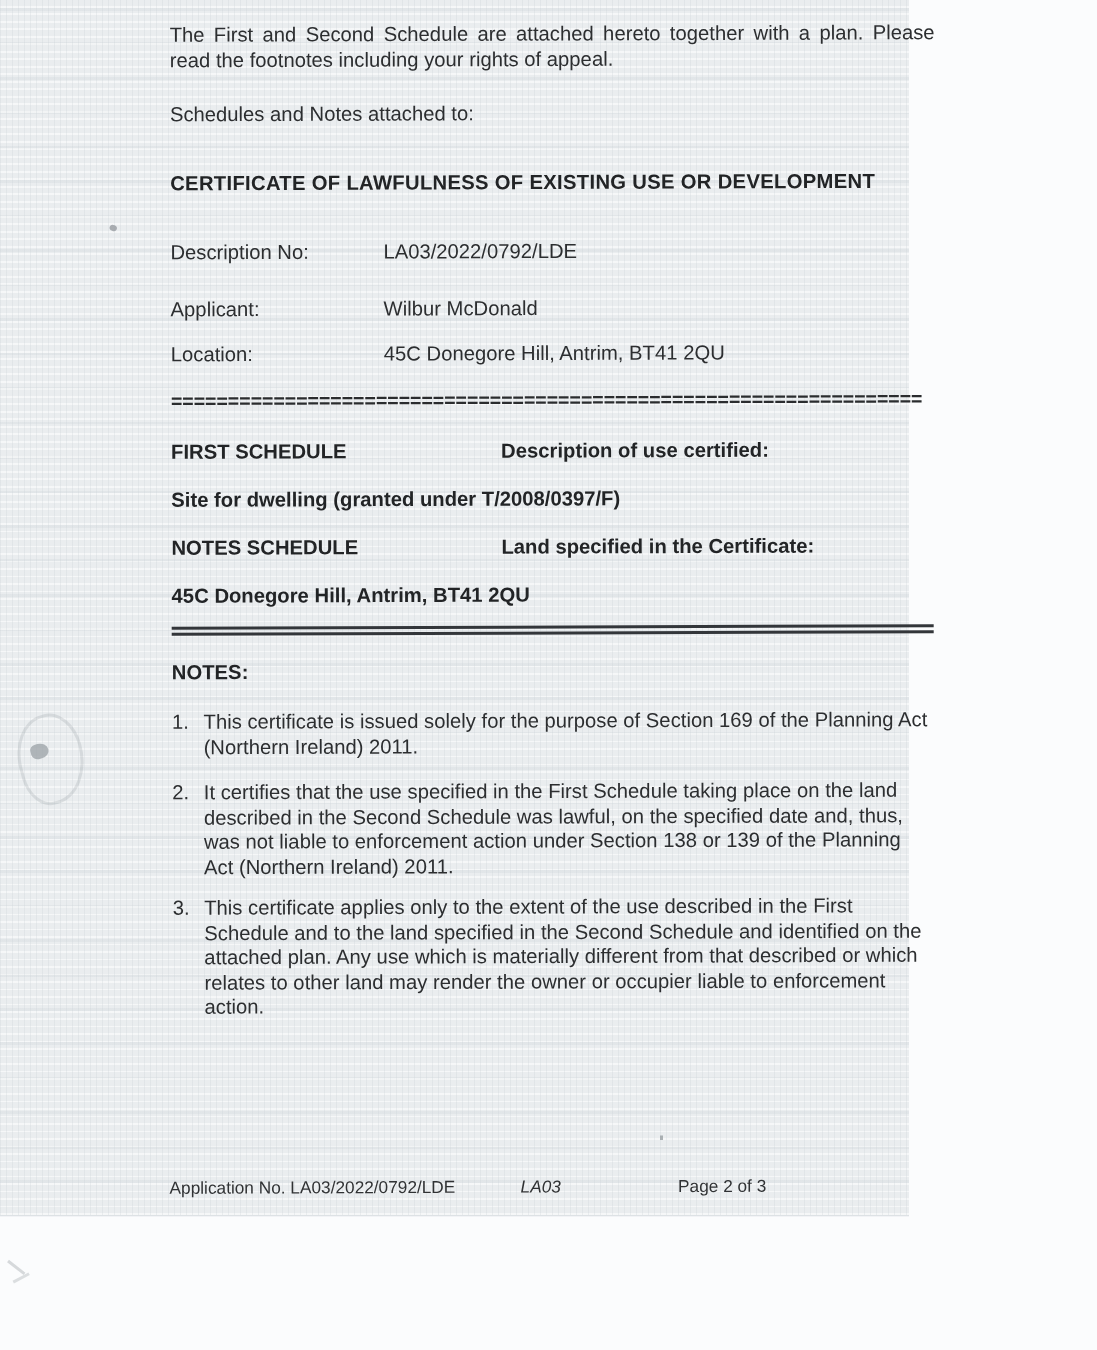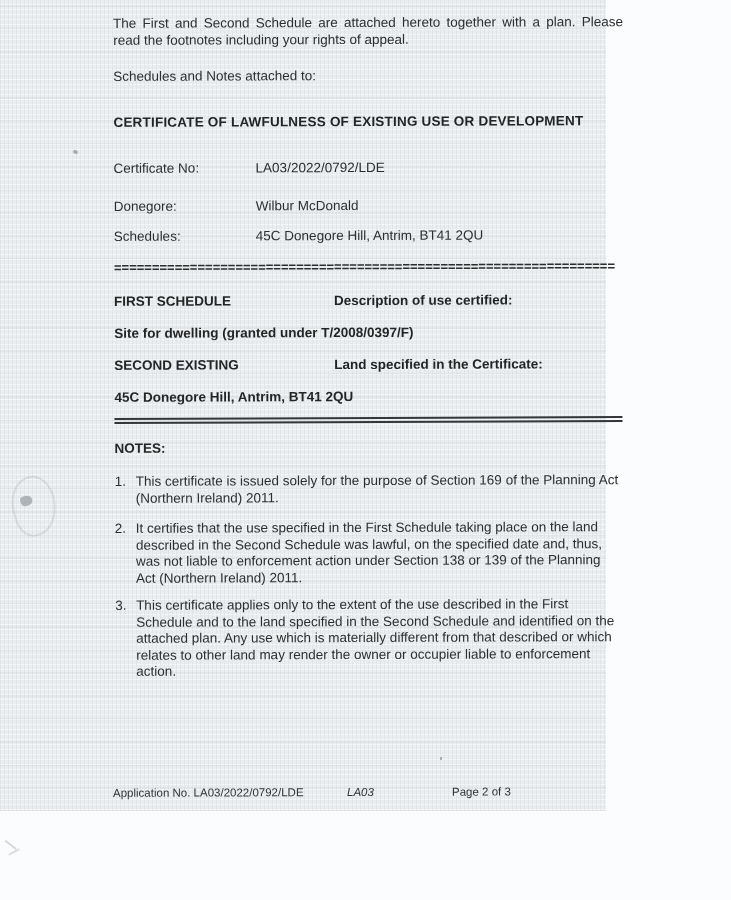--- a/index.html
+++ b/index.html
@@ -182,45 +182,45 @@
 
   <div class="content">
 
     <p class="intro">The First and Second Schedule are attached hereto together with a plan.  Please read the footnotes including your rights of appeal.</p>
 
     <p class="attached">Schedules and Notes attached to:</p>
 
     <h1 class="cert-title">CERTIFICATE OF LAWFULNESS OF EXISTING USE OR DEVELOPMENT</h1>
 
     <div class="field-row row-app">
-      <span class="field-label">Certificate No:</span>
+      <span class="field-label">Description No:</span>
       <span class="field-value">LA03/2022/0792/LDE</span>
     </div>
 
     <div class="field-row row-applicant">
-      <span class="field-label">Donegore:</span>
+      <span class="field-label">Applicant:</span>
       <span class="field-value">Wilbur McDonald</span>
     </div>
 
     <div class="field-row row-location">
-      <span class="field-label">Schedules:</span>
+      <span class="field-label">Location:</span>
       <span class="field-value">45C Donegore Hill, Antrim, BT41 2QU</span>
     </div>
 
     <div class="equals-divider">==================================================================</div>
 
     <div class="schedule-row row-first-schedule">
       <span class="schedule-label">FIRST SCHEDULE</span>
       <span class="schedule-heading">Description of use certified:</span>
     </div>
 
     <p class="schedule-value">Site for dwelling (granted under T/2008/0397/F)</p>
 
     <div class="schedule-row row-second-schedule">
-      <span class="schedule-label">SECOND EXISTING</span>
+      <span class="schedule-label">NOTES SCHEDULE</span>
       <span class="schedule-heading">Land specified in the Certificate:</span>
     </div>
 
     <p class="schedule-value">45C Donegore Hill, Antrim, BT41 2QU</p>
 
     <div class="double-rule"></div>
 
     <h2 class="notes-heading">NOTES:</h2>
 
     <div class="note note-1">

